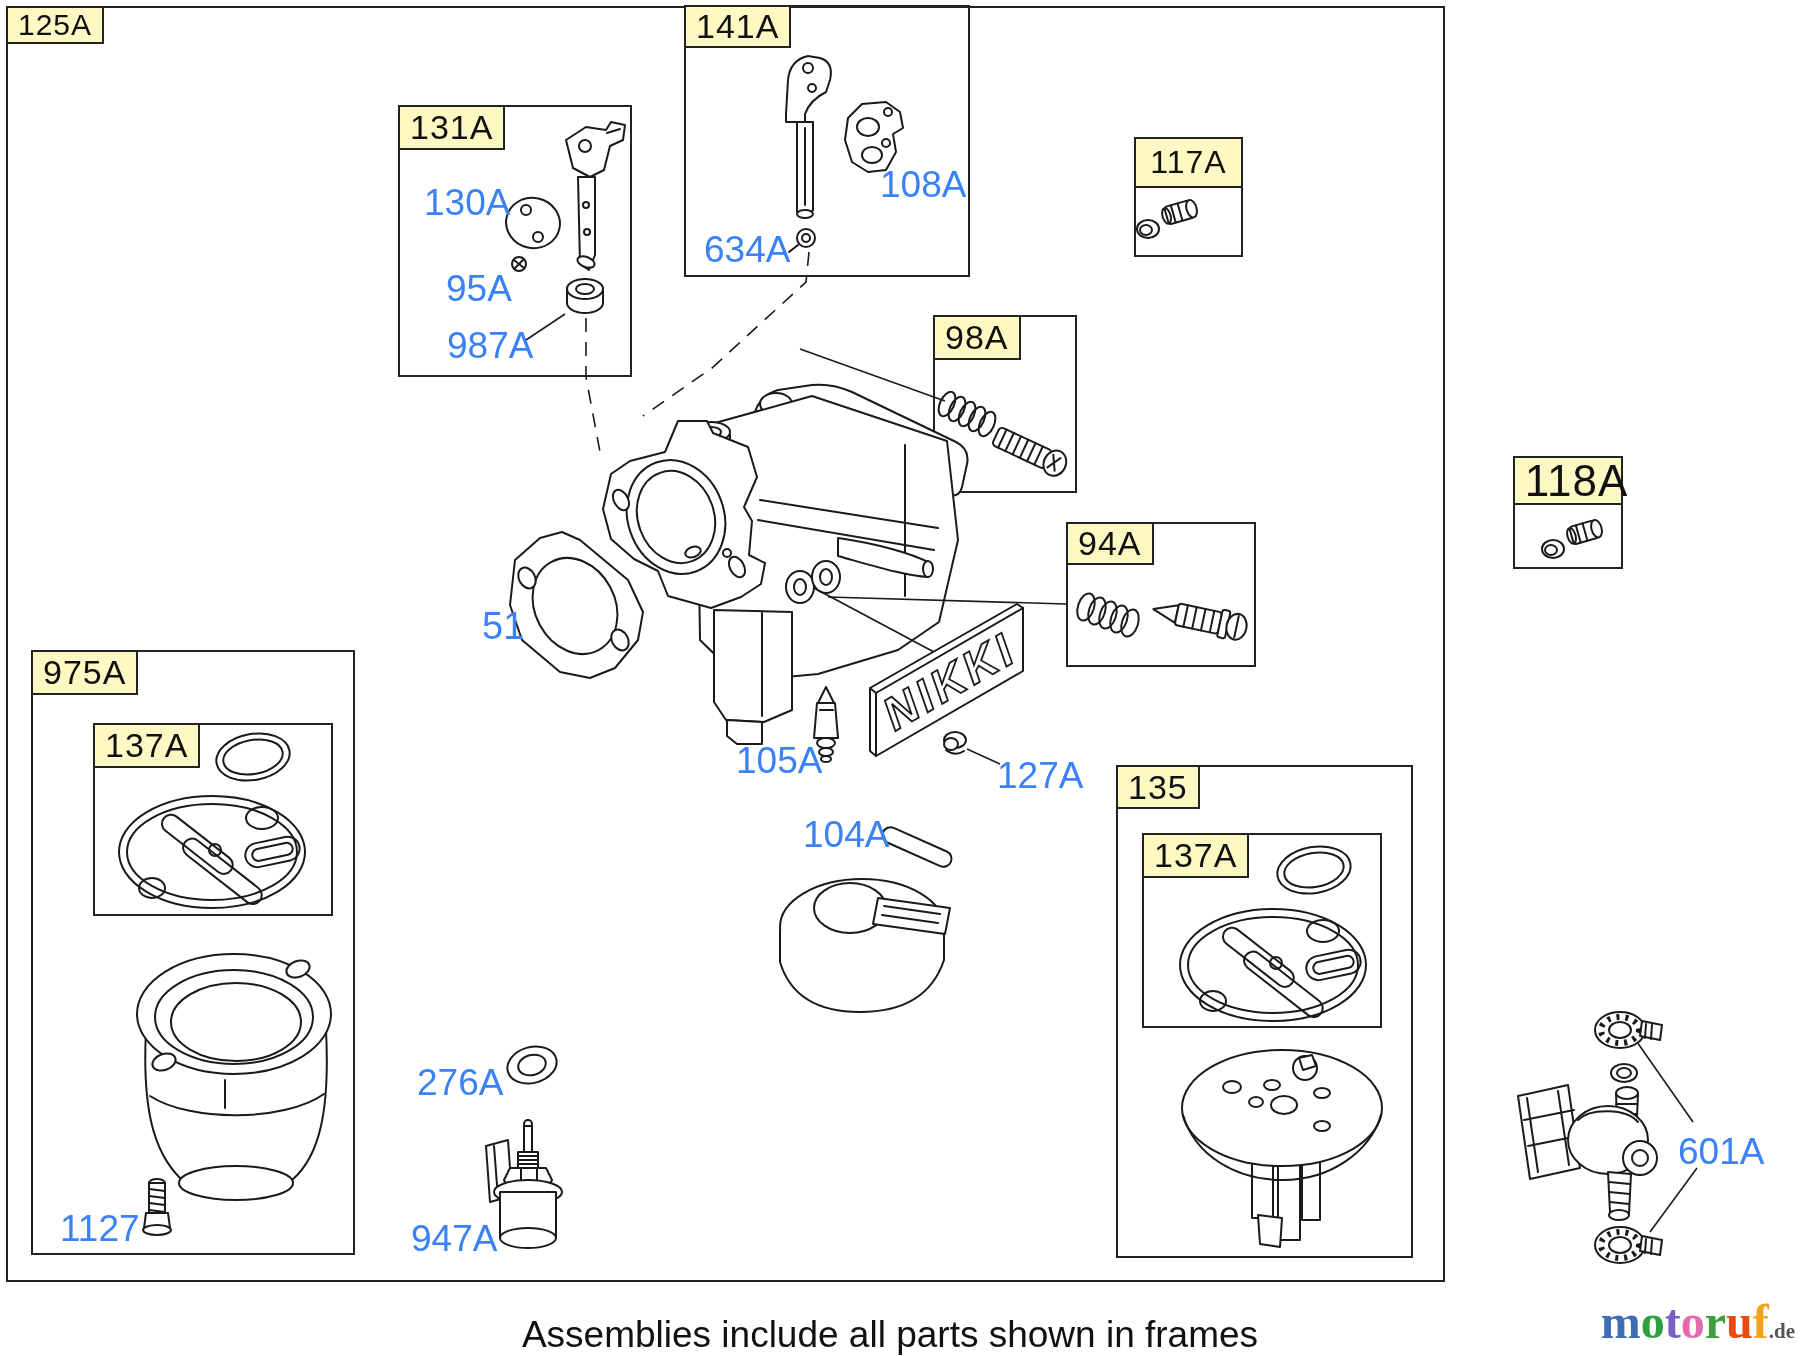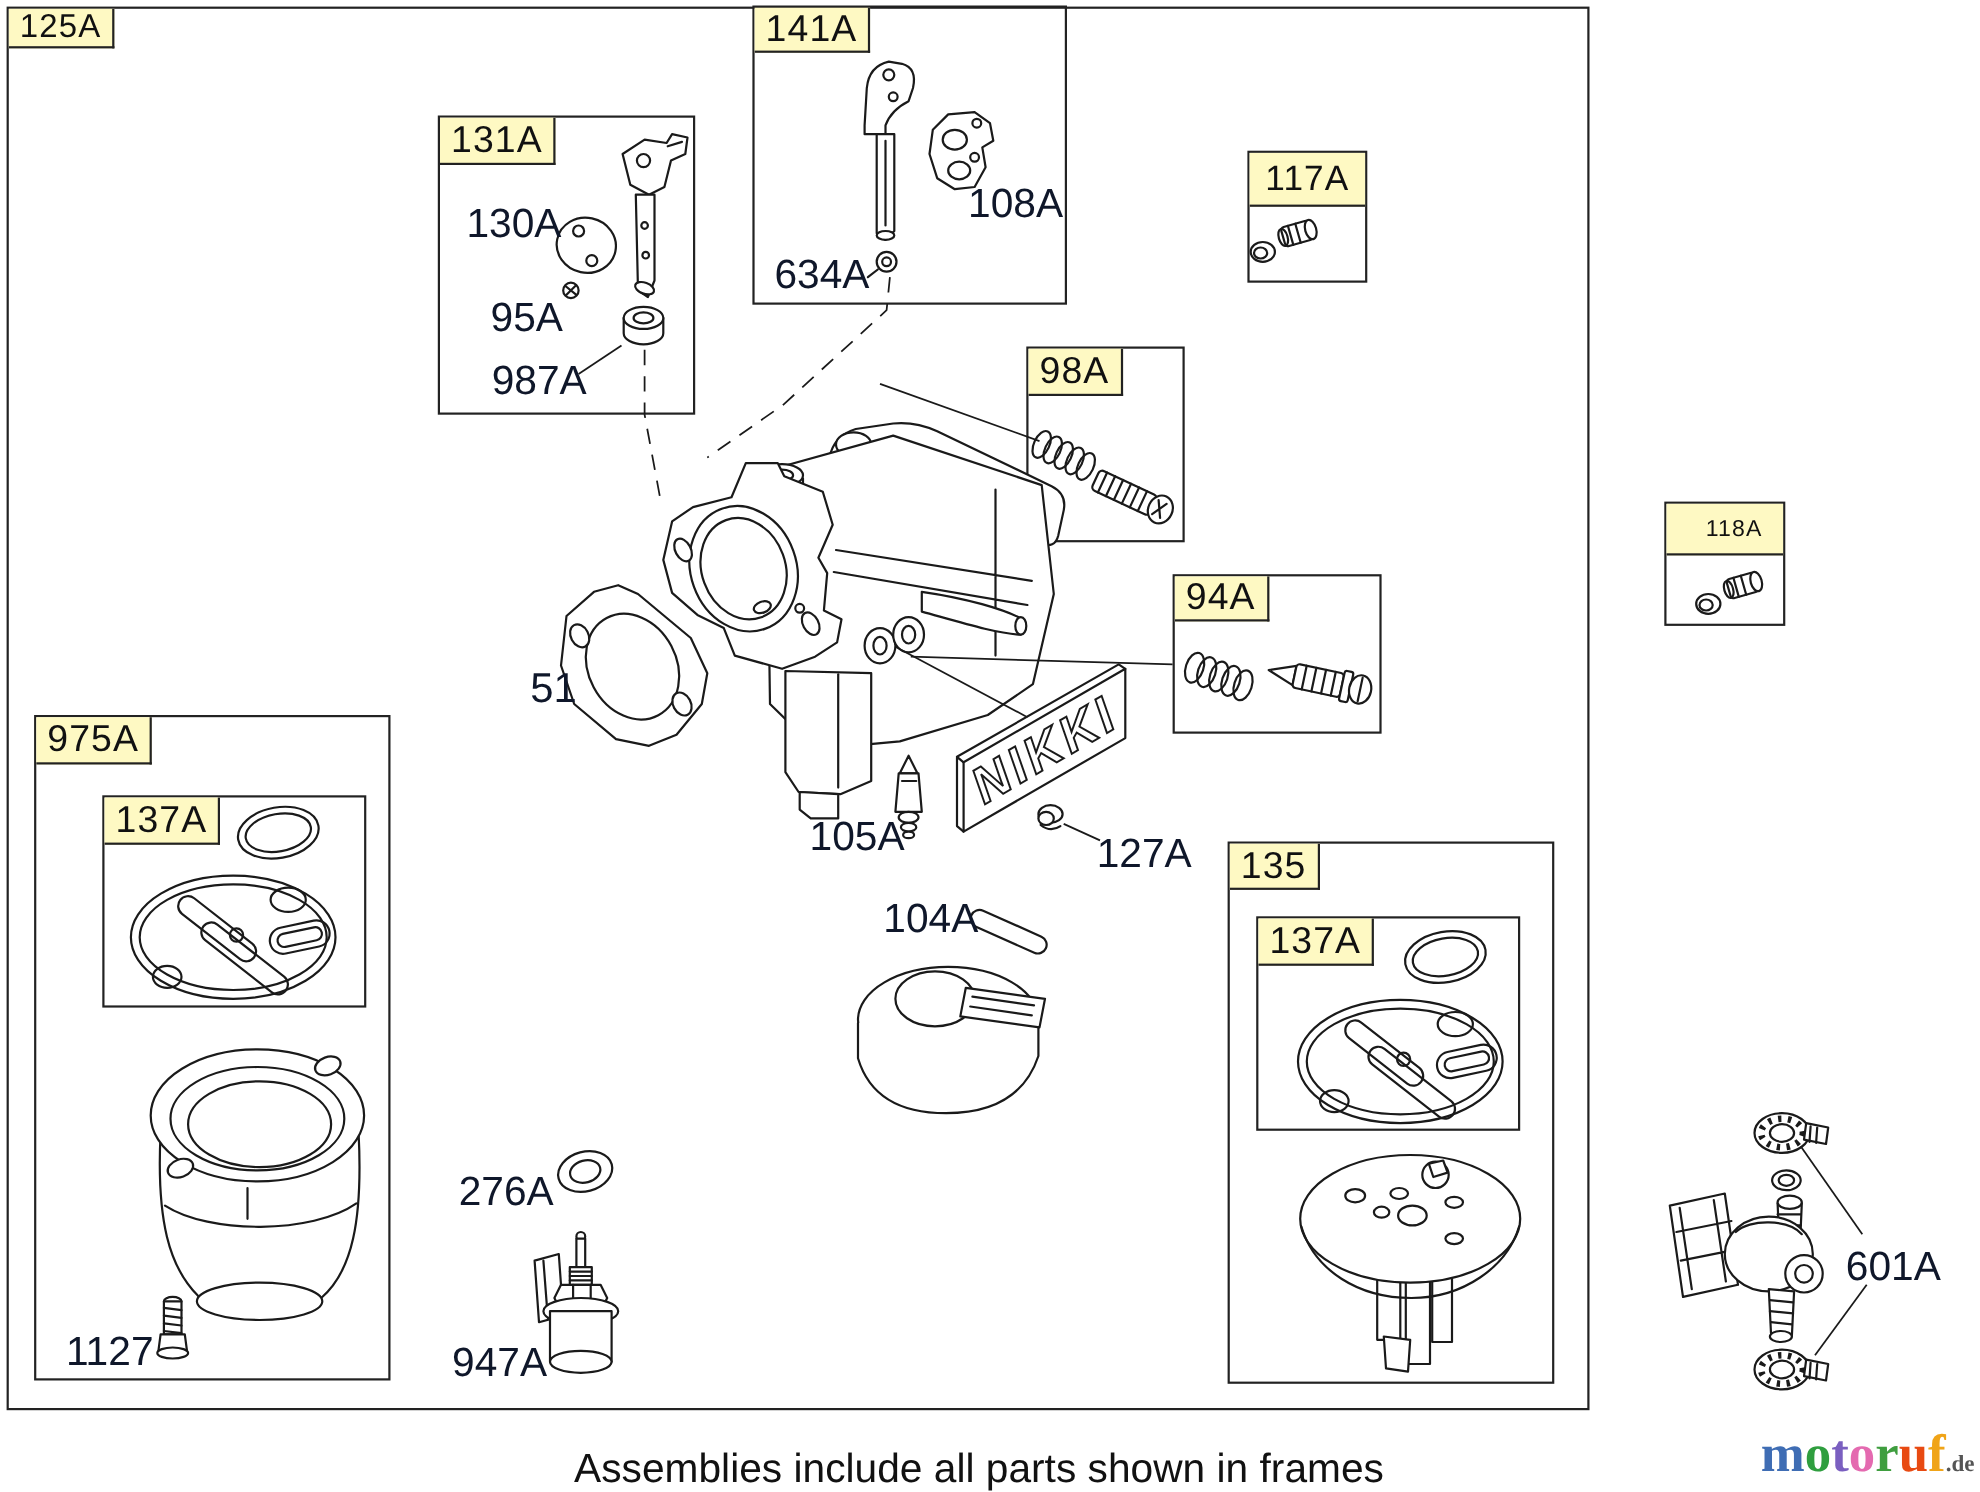--- a/index.html
+++ b/index.html
@@ -3,21 +3,21 @@
 <meta charset="utf-8">
 <style>
   html,body{margin:0;padding:0;background:#fff;}
   #stage{position:relative;width:1800px;height:1356px;background:#fff;
          font-family:"Liberation Sans",sans-serif;color:#111;overflow:hidden;}
   .frame{position:absolute;border:2px solid #222;background:transparent;z-index:1;box-sizing:border-box;}
   .tab{position:absolute;top:0;left:0;background:#fef9c3;border-right:2px solid #222;border-bottom:2px solid #222;
        display:flex;align-items:center;justify-content:center;font-size:34px;letter-spacing:1px;
        padding:0 10px;box-sizing:border-box;height:43px;white-space:nowrap;z-index:1;}
   .tab.full{width:100%;border-right:none;padding:0;}
-  .plabel{position:absolute;font-size:37px;white-space:nowrap;z-index:3;color:#0f172a;}
+  .plabel{position:absolute;font-size:37px;white-space:nowrap;z-index:3;color:#3b82f6;}
   svg.art{position:absolute;left:0;top:0;z-index:2;}
   .fw{fill:#fff;stroke:#1a1a1a;stroke-width:2;stroke-linejoin:round;stroke-linecap:round;}
   .ln{fill:none;stroke:#1a1a1a;stroke-width:2;stroke-linejoin:round;stroke-linecap:round;}
   .thin{fill:none;stroke:#1a1a1a;stroke-width:1.6;}
   .dash{fill:none;stroke:#1a1a1a;stroke-width:1.6;stroke-dasharray:14 10;}
   .teeth{fill:none;stroke:#1a1a1a;stroke-width:6;stroke-dasharray:3 6;}
   .signtext{font-family:"Liberation Sans",sans-serif;font-weight:bold;font-style:italic;font-size:46px;
             fill:#fff;stroke:#1a1a1a;stroke-width:1.8;letter-spacing:4px;}
   .caption{position:absolute;left:440px;top:1314px;width:900px;text-align:center;font-size:37px;z-index:3;}
   .logo{position:absolute;right:5px;top:1298px;font-family:"Liberation Serif",serif;font-weight:bold;
@@ -38,21 +38,21 @@
   <div class="frame" style="left:684px;top:5px;width:286px;height:272px;">
     <div class="tab" style="height:41px;">141A</div>
   </div>
   <div class="frame" style="left:1112px;top:137px;width:109px;height:120px;margin-left:22px;">
     <div class="tab full" style="height:49px;font-size:32px;">117A</div>
   </div>
   <div class="frame" style="left:933px;top:315px;width:144px;height:178px;">
     <div class="tab">98A</div>
   </div>
   <div class="frame" style="left:1513px;top:456px;width:110px;height:113px;">
-    <div class="tab full" style="height:47px;font-size:21px;padding-left:17px;">118A</div>
+    <div class="tab full" style="height:47px;font-size:44px;padding-left:17px;">118A</div>
   </div>
   <div class="frame" style="left:1066px;top:522px;width:190px;height:145px;">
     <div class="tab" style="height:41px;">94A</div>
   </div>
   <div class="frame" style="left:31px;top:650px;width:324px;height:605px;">
     <div class="tab">975A</div>
   </div>
   <div class="frame" style="left:93px;top:723px;width:240px;height:193px;">
     <div class="tab">137A</div>
   </div>

